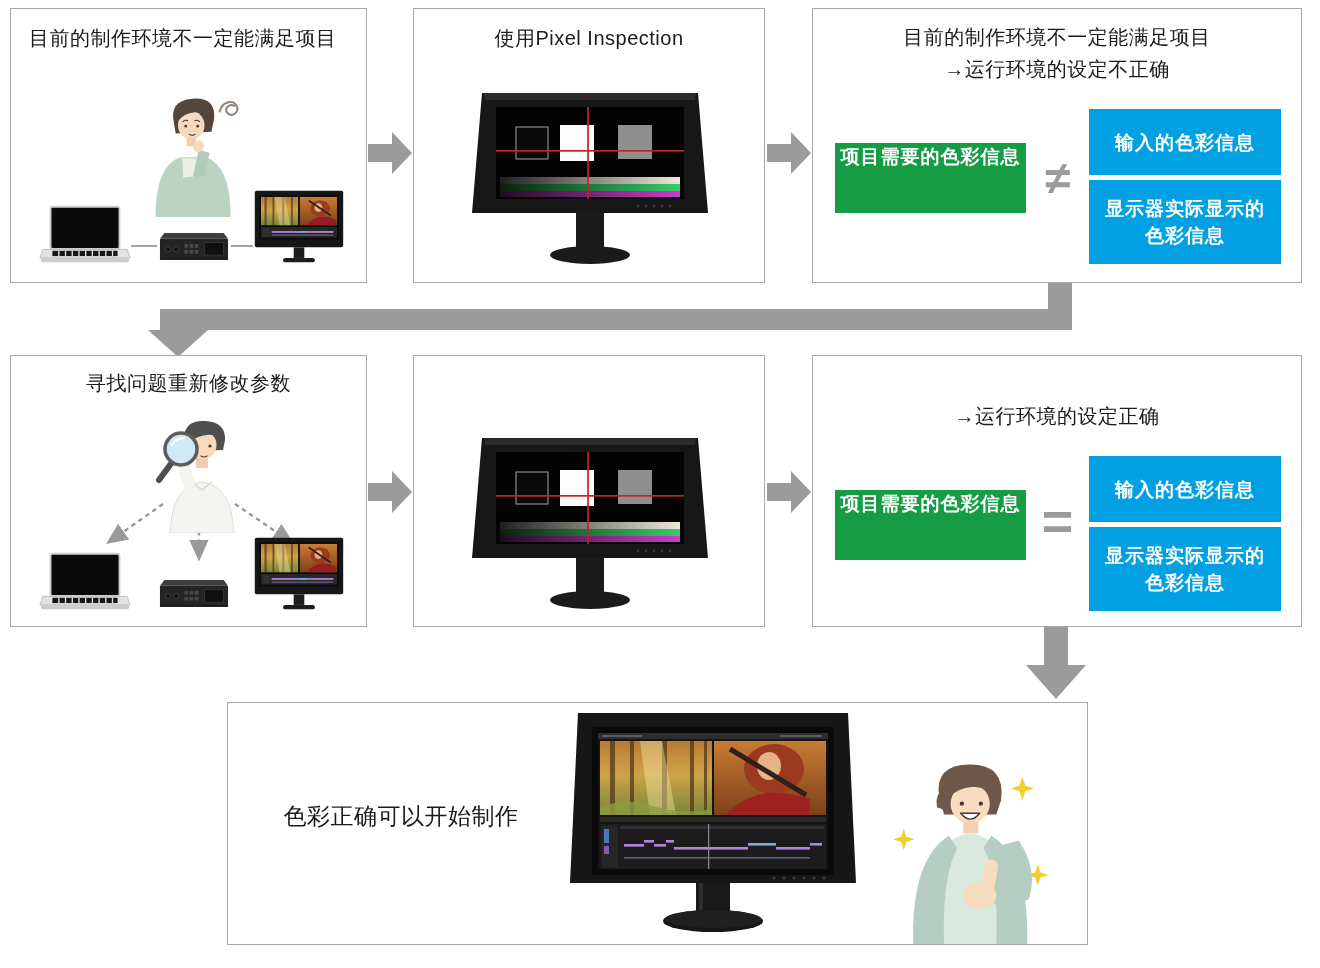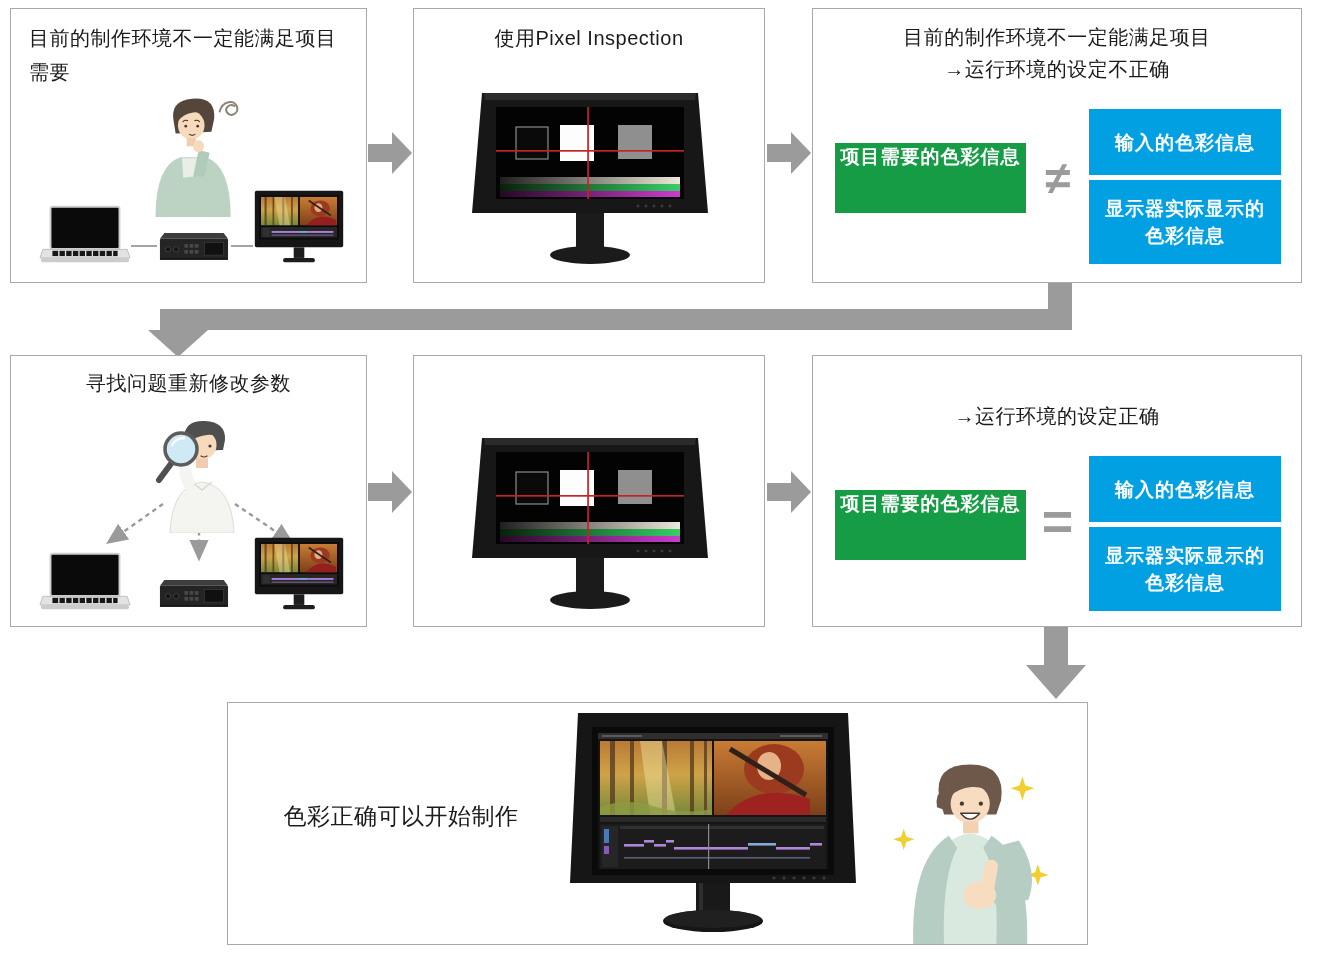--- a/index.html
+++ b/index.html
@@ -47,21 +47,20 @@
         <stop offset="1" stop-color="#d03ad0"></stop>
     </linearGradient>
   </defs>
 </svg>
 
 <div class="canvas">
 
   <div class="box" style="left:10px;top:8px;width:357px;height:275px">
     <div class="title" style="left:18px;top:12px;width:330px;line-height:34px">
       <span style="display:block">目前的制作环境不一定能满足项目</span>
-      <span style="display:block">需要</span>
     </div>
 
     <div class="abs" style="left:128px;top:84px;width:110px;height:124px">
       <svg viewBox="0 0 120 135">
         <path d="M88 20 c3,-11 16,-14 19,-5 c2,7 -7,12 -11,6 c-3,-5 3,-10 8,-7" stroke="#8d8377" stroke-width="2.2" fill="none" stroke-linecap="round"></path>
         <path d="M38 32 q-5 -24 20 -26 q26 -2 24 22 l-3 14 -39 2 Z" fill="#55463c"></path>
         <ellipse cx="57" cy="35" rx="14.5" ry="15.5" fill="#f7d9bc"></ellipse>
         <path d="M42 31 q-2 -19 16 -20 q18 -1 17 15 q-8 -6 -16 -5 q-10 1 -17 10 Z" fill="#55463c"></path>
         <circle cx="51" cy="36" r="1.5" fill="#4a3b30"></circle>
           <circle cx="64" cy="36" r="1.5" fill="#4a3b30"></circle>

